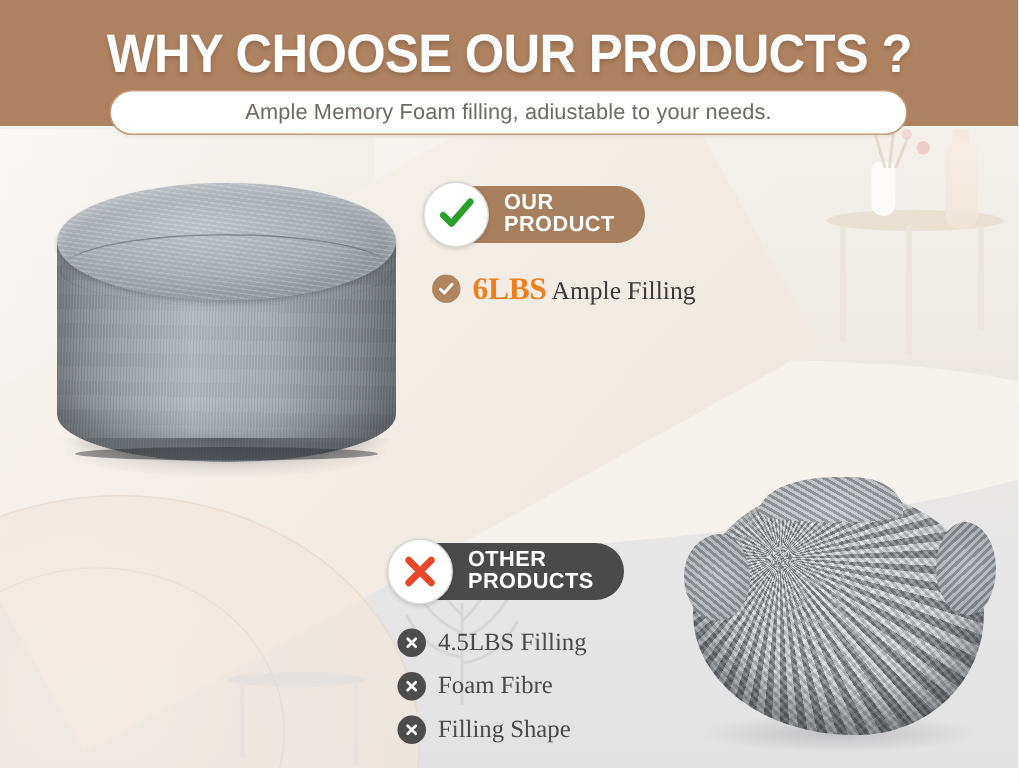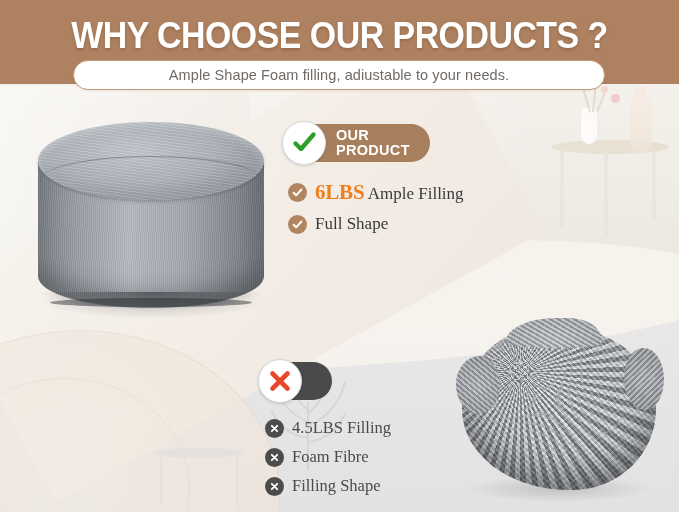--- a/index.html
+++ b/index.html
@@ -313,21 +313,21 @@
   <div class="pouf-bad">
     <div class="shadow"></div>
     <div class="lump"></div>
     <div class="bump-top"></div>
   </div>
 
   <div class="header">
     <div class="title">WHY CHOOSE OUR PRODUCTS ?</div>
   </div>
   <div class="subtitle-pill">
-    <div class="subtitle-text">Ample Shape Foam filling, adiustable to your needs.</div>
+    <div class="subtitle-text">Ample Memory Foam filling, adiustable to your needs.</div>
   </div>
 
   <div class="badge badge-our">
     <div class="badge-mark">
       <svg width="28" height="28" viewBox="0 0 28 28">
         <path d="M5.5 14.5 L11 20 L23.5 5.5" stroke="#2AA02A" stroke-width="4.4" fill="none" stroke-linecap="round" stroke-linejoin="round"></path>
       </svg>
     </div>
     <div class="badge-label">
       <span>OUR</span>
@@ -337,35 +337,31 @@
 
   <div class="bullets bullets-our">
     <div class="bullet-row bullet-our-1">
       <span class="bullet-icon bullet-icon-good">
         <svg width="13" height="13" viewBox="0 0 13 13">
           <path d="M2.6 6.8 L5.2 9.3 L10.4 3.5" stroke="#ffffff" stroke-width="1.9" fill="none" stroke-linecap="round" stroke-linejoin="round"></path>
         </svg>
       </span>
       <span class="bullet-text"><b class="highlight">6LBS</b><span> Ample Filling</span></span>
     </div>
-    <div class="bullet-row">
-      <span class="bullet-icon bullet-icon-good">
-        <svg width="13" height="13" viewBox="0 0 13 13">
-          <path d="M2.6 6.8 L5.2 9.3 L10.4 3.5" stroke="#ffffff" stroke-width="1.9" fill="none" stroke-linecap="round" stroke-linejoin="round"></path>
-        </svg>
-      </span>
-      <span class="bullet-text">Full Shape</span>
-    </div>
   </div>
 
   <div class="badge badge-other">
     <div class="badge-mark">
       <svg width="28" height="28" viewBox="0 0 28 28">
         <path d="M6.5 6.5 L21.5 21.5 M21.5 6.5 L6.5 21.5" stroke="#E8472A" stroke-width="4.6" fill="none" stroke-linecap="round"></path>
       </svg>
+    </div>
+    <div class="badge-label">
+      <span>OTHER</span>
+      <span>PRODUCTS</span>
     </div>
   </div>
 
   <div class="bullets bullets-other">
     <div class="bullet-row">
       <span class="bullet-icon bullet-icon-bad">
         <svg width="13" height="13" viewBox="0 0 13 13">
           <path d="M3.8 3.8 L9.2 9.2 M9.2 3.8 L3.8 9.2" stroke="#ffffff" stroke-width="1.8" fill="none" stroke-linecap="round"></path>
         </svg>
       </span>

